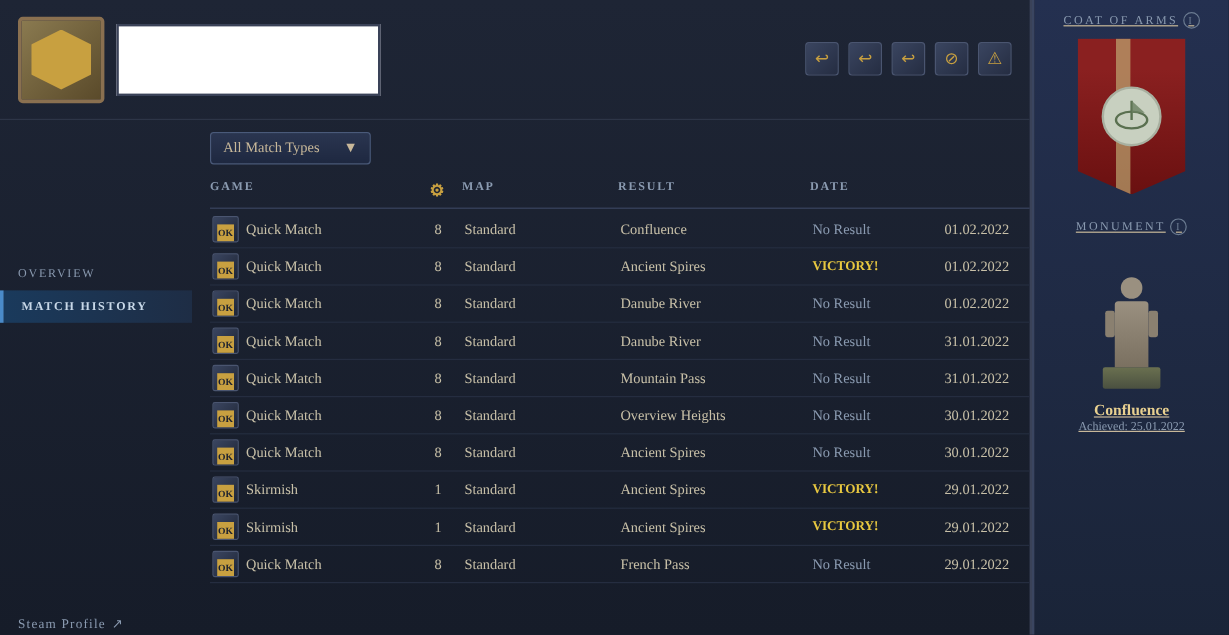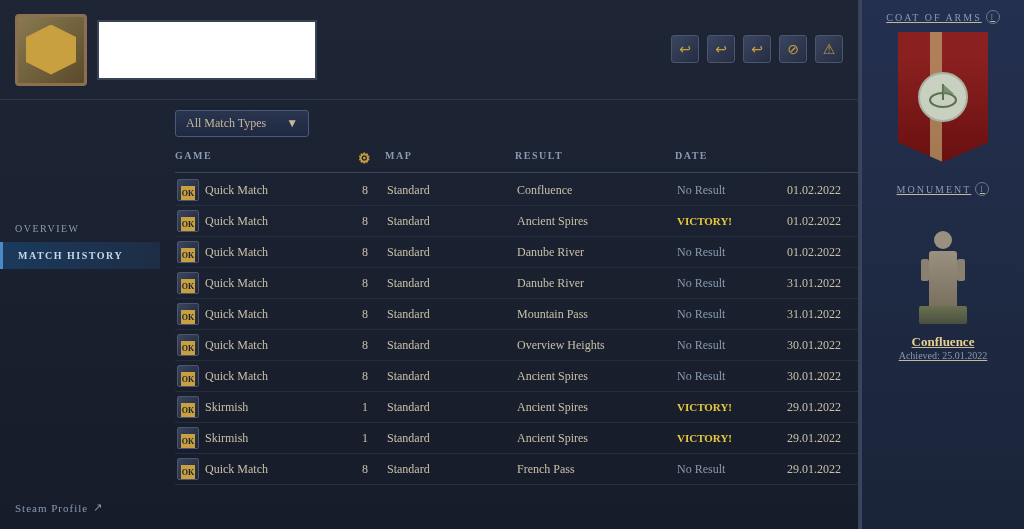--- a/index.html
+++ b/index.html
@@ -104,21 +104,21 @@
 
     .nav-item.active {
       background: linear-gradient(90deg, #1a3a5c, #1e2d45);
       color: #c8d8e8;
       border-left: 3px solid #4a8ac8;
       font-weight: bold;
     }
 
     .steam-profile {
       position: absolute;
-      bottom: 15px;
+      bottom: 3px;
       left: 15px;
       font-size: 11px;
       letter-spacing: 1px;
       color: #8a9ab0;
       cursor: pointer;
       display: flex;
       align-items: center;
       gap: 5px;
     }
 

